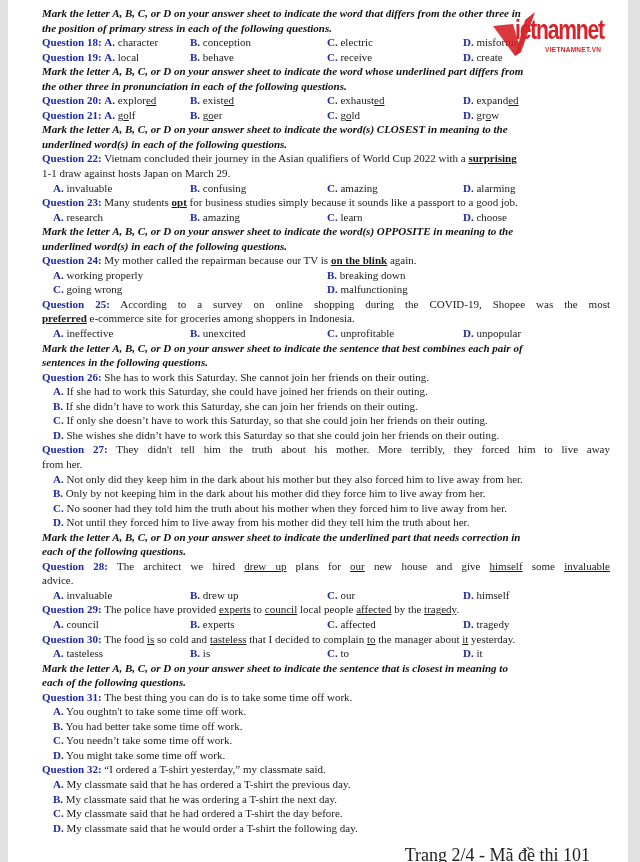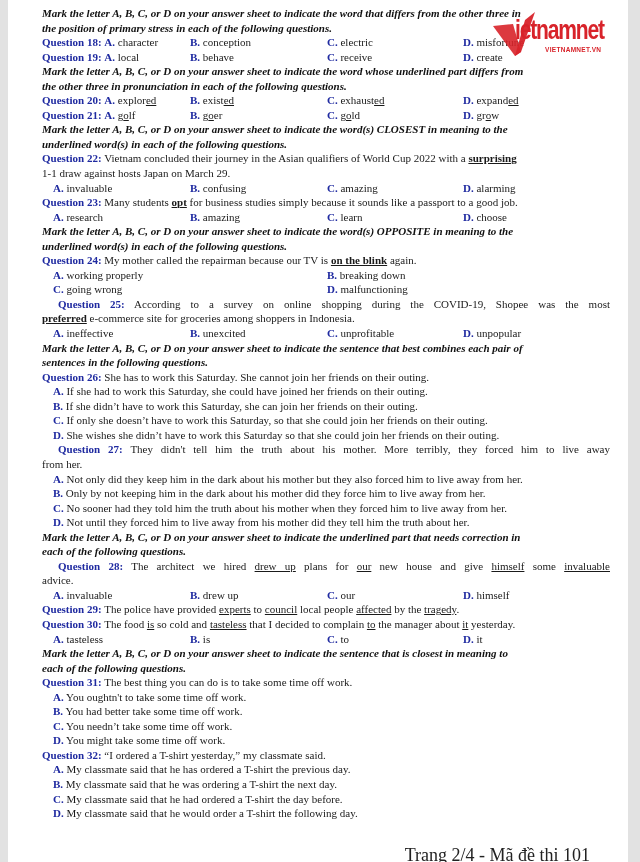--- a/index.html
+++ b/index.html
@@ -14,21 +14,21 @@
     background: #ffffff;
   }
   .content {
     position: absolute; left: 34px; top: 6px; width: 568px;
     font-size: 11px; line-height: 14.55px;
   }
   .line { position: relative; height: 14.55px; white-space: nowrap; }
   .instr { font-weight: bold; font-style: italic; color: #111; }
   .qlabel { color: #1f2aa0; font-weight: bold; }
   .letter { color: #1f2aa0; font-weight: bold; }
-  .just { text-align: justify; text-align-last: justify; white-space: normal; margin-left: 16px; }
+  .just { text-align: justify; text-align-last: justify; white-space: normal; }
   .col { position: absolute; top: 0; white-space: nowrap; }
   .c1 { left: 0; }
   .c2 { left: 148px; }
   .c3 { left: 285px; }
   .c4 { left: 421px; }
   .ind .c1 { left: 11px; }
   .ind2 .c1 { left: 11px; }
   .ind2 .c3 { left: 285px; }
   .opt { padding-left: 11px; }
   u { text-decoration: underline; text-underline-offset: 1px; }
@@ -163,20 +163,26 @@
     <div class="line">advice.</div>
     <div class="line ind">
       <span class="col c1"><span class="letter">A.</span> <span>invaluable</span></span>
       <span class="col c2"><span class="letter">B.</span> <span>drew up</span></span>
       <span class="col c3"><span class="letter">C.</span> <span>our</span></span>
       <span class="col c4"><span class="letter">D.</span> <span>himself</span></span>
     </div>
     <div class="line">
       <span class="qlabel">Question 29:</span> <span>The police have provided </span><u>experts</u><span> to </span><u>council</u><span> local people </span><u>affected</u><span> by the </span><u>tragedy</u><span>.</span>
     </div>
+    <div class="line ind">
+      <span class="col c1"><span class="letter">A.</span> <span>council</span></span>
+      <span class="col c2"><span class="letter">B.</span> <span>experts</span></span>
+      <span class="col c3"><span class="letter">C.</span> <span>affected</span></span>
+      <span class="col c4"><span class="letter">D.</span> <span>tragedy</span></span>
+    </div>
     <div class="line">
       <span class="qlabel">Question 30:</span> <span>The food </span><u>is</u><span> so cold and </span><u>tasteless</u><span> that I decided to complain </span><u>to</u><span> the manager about </span><u>it</u><span> yesterday.</span>
     </div>
     <div class="line ind">
       <span class="col c1"><span class="letter">A.</span> <span>tasteless</span></span>
       <span class="col c2"><span class="letter">B.</span> <span>is</span></span>
       <span class="col c3"><span class="letter">C.</span> <span>to</span></span>
       <span class="col c4"><span class="letter">D.</span> <span>it</span></span>
     </div>
 

